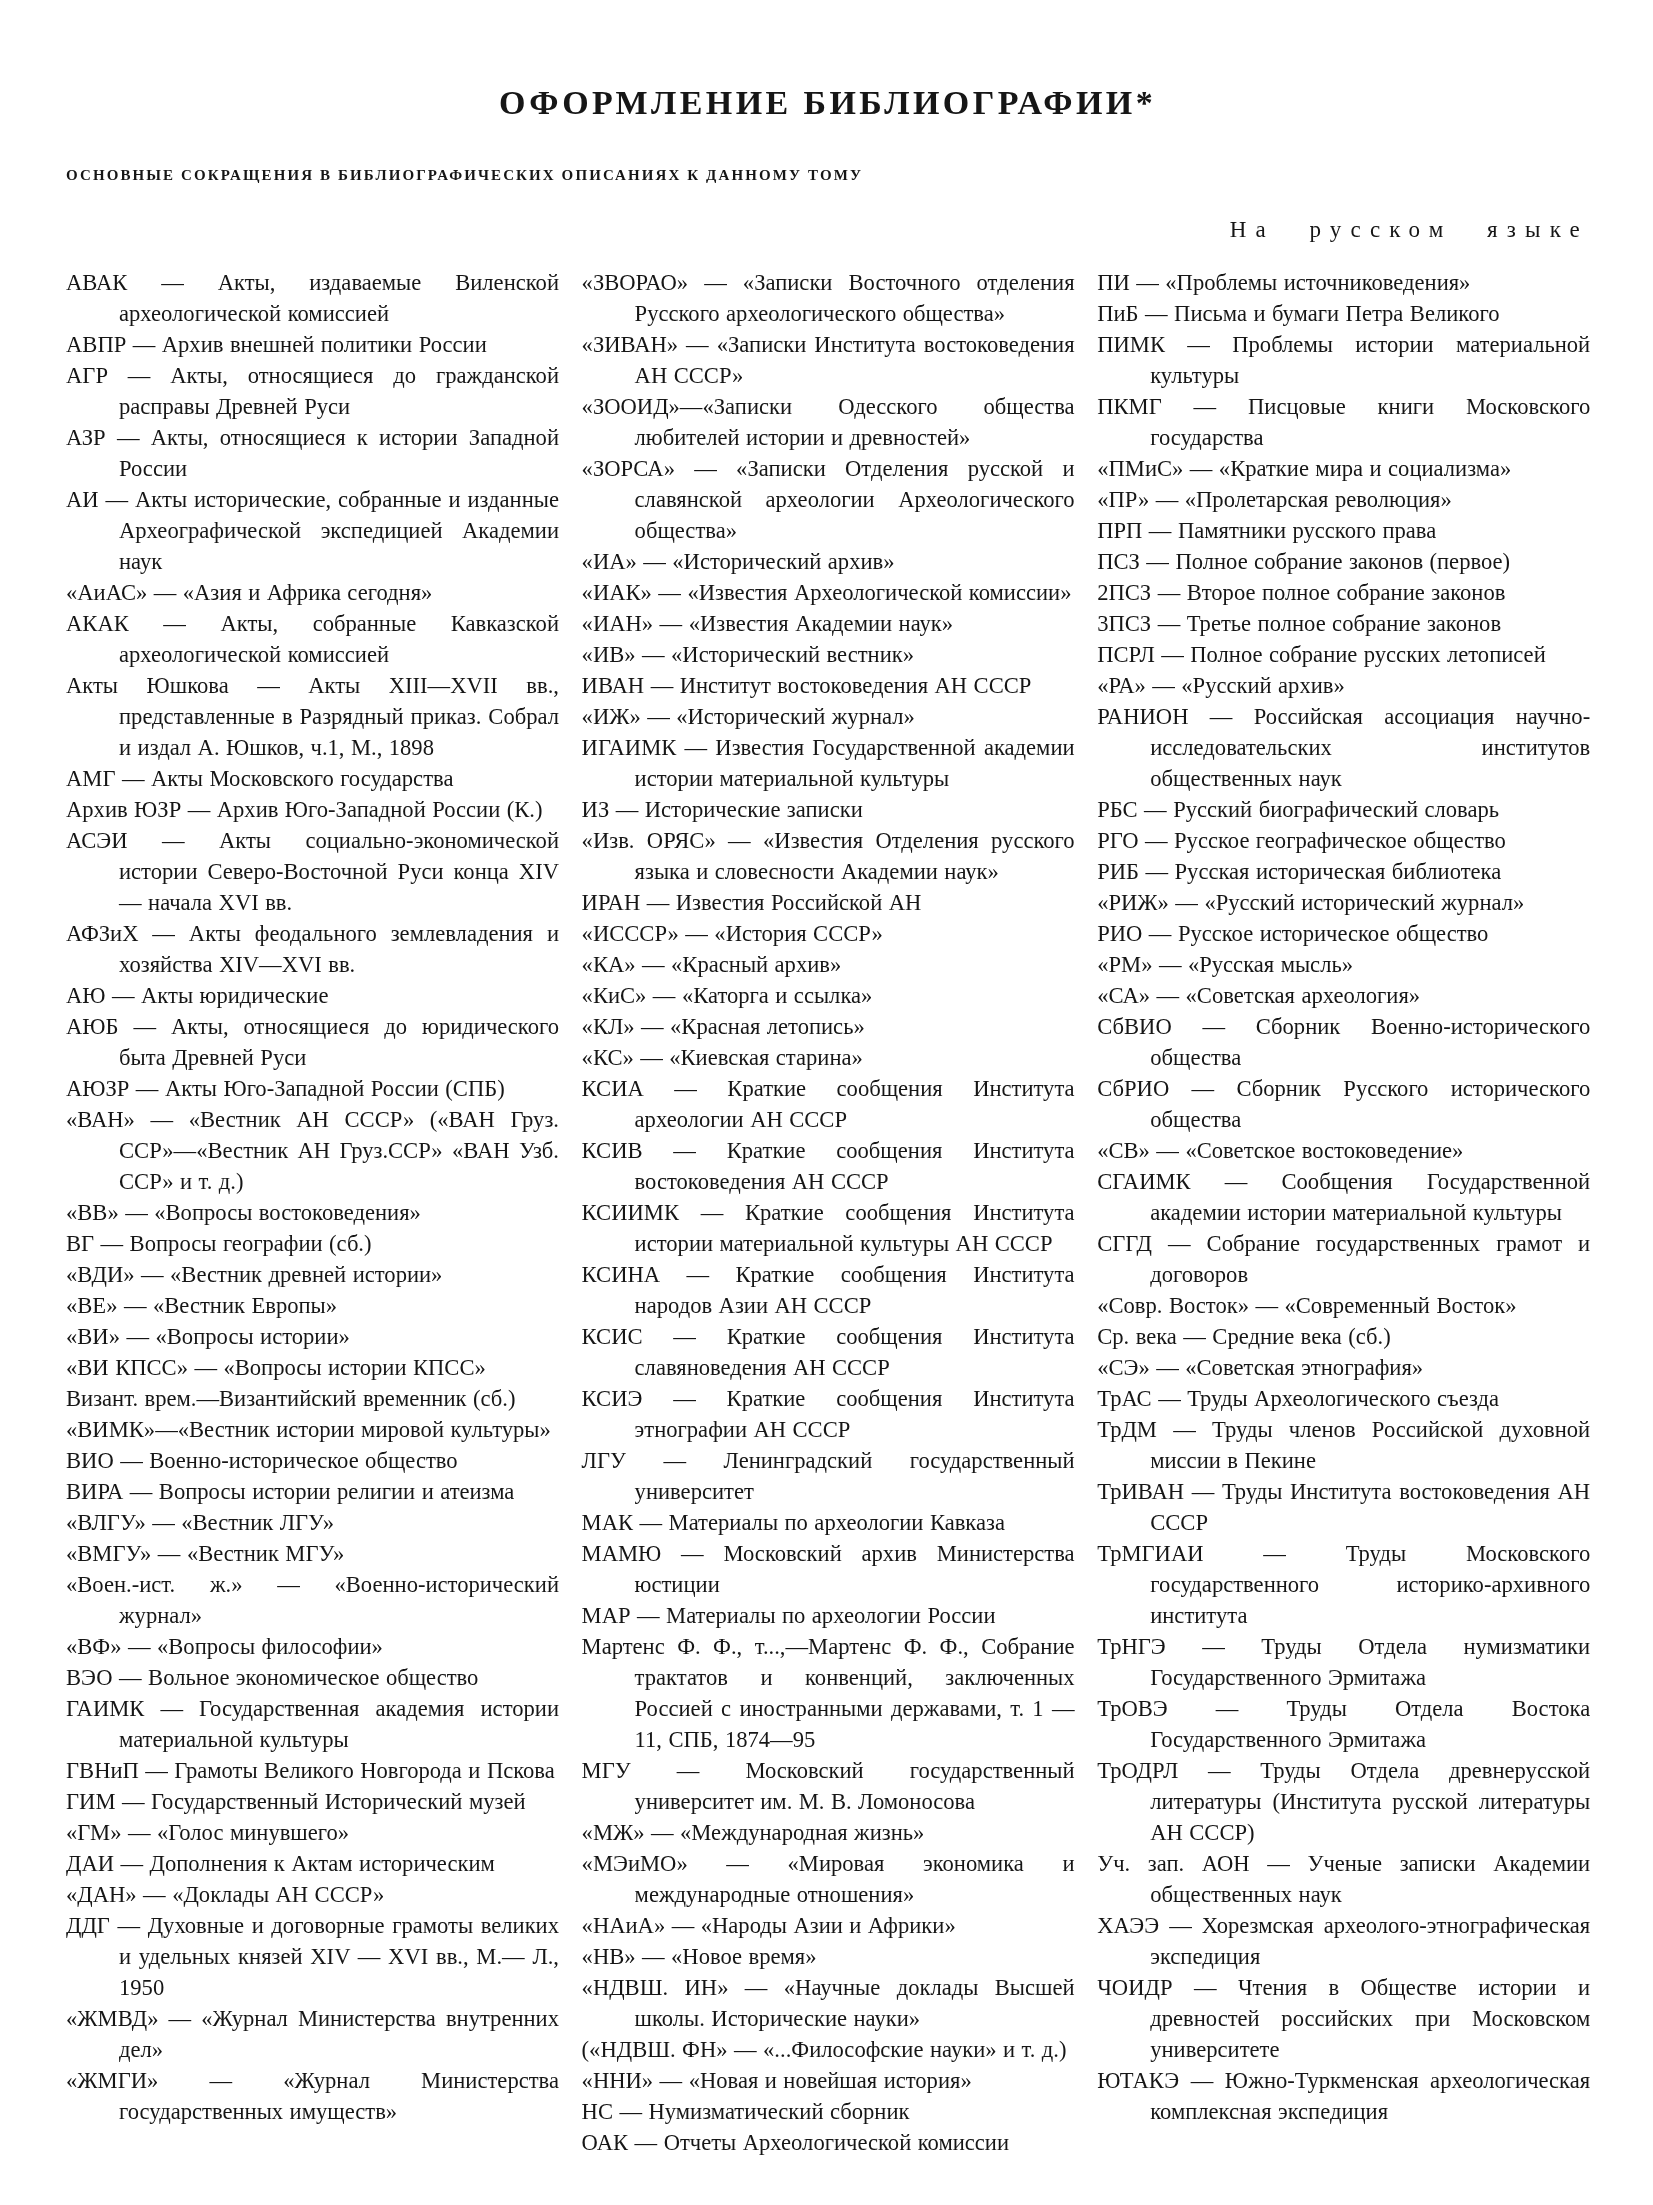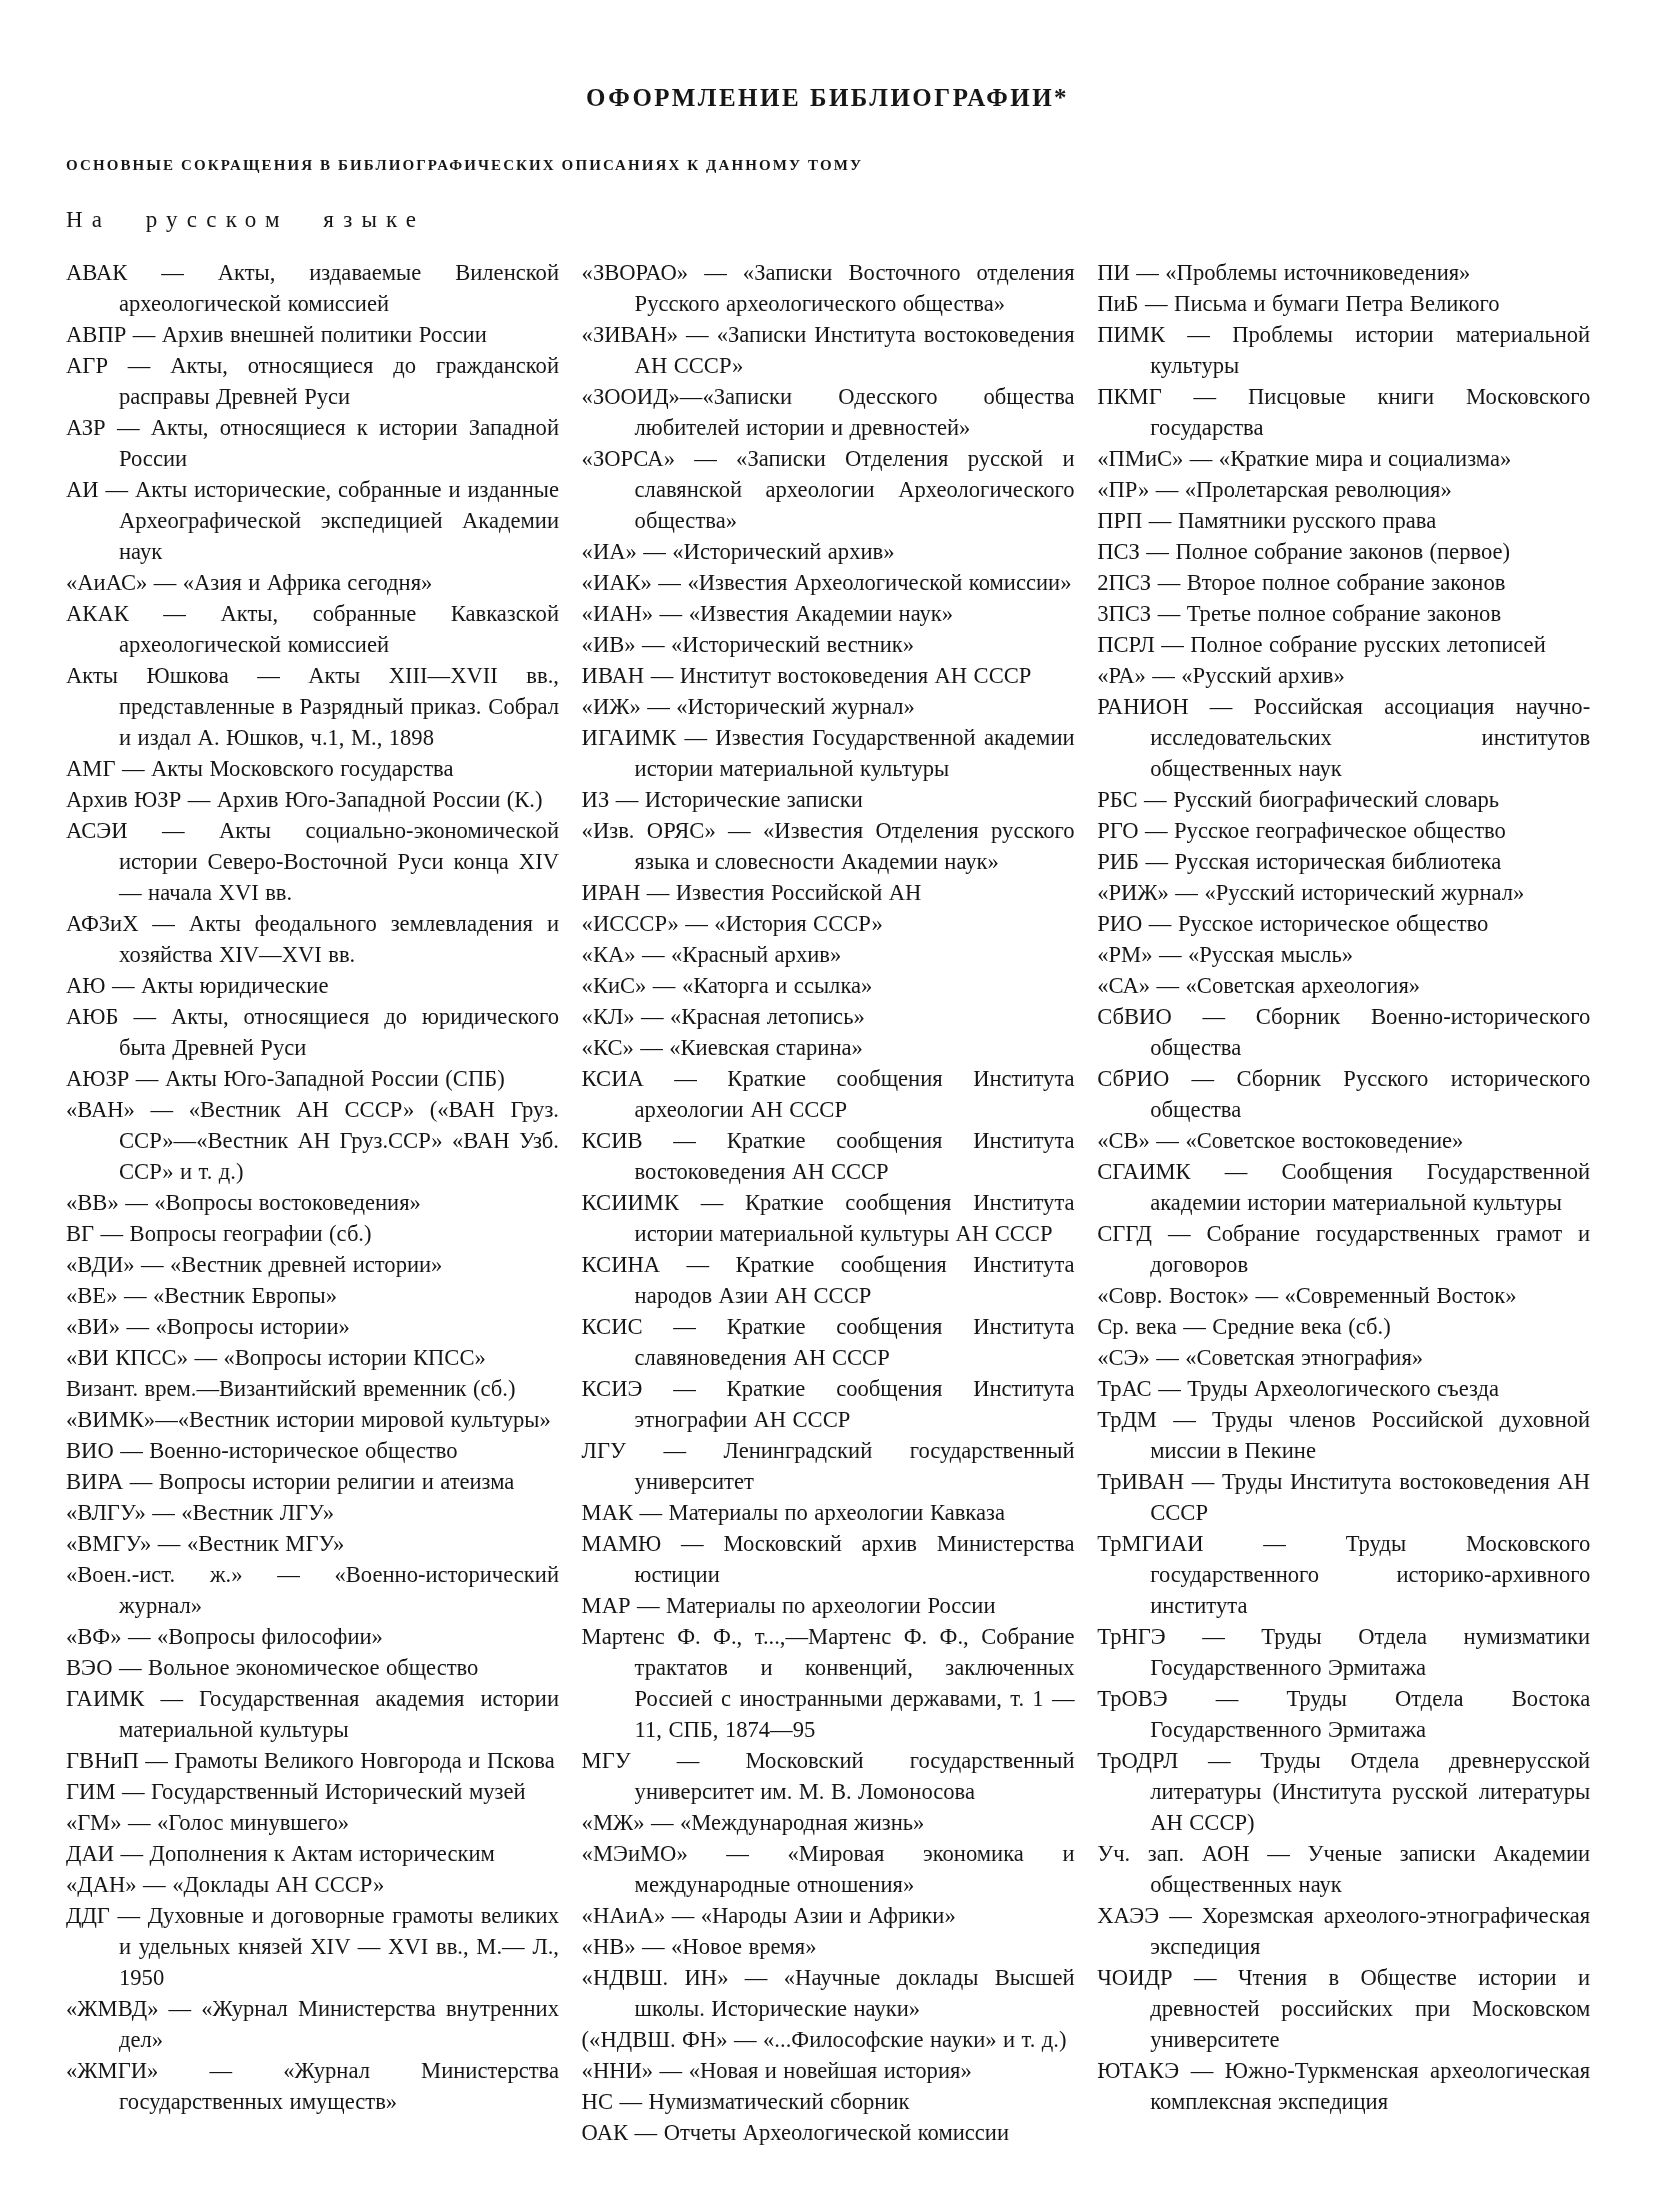--- a/index.html
+++ b/index.html
@@ -9,34 +9,34 @@
     background: #ffffff;
     color: #161616;
     font-family: "Liberation Serif", "DejaVu Serif", serif;
     overflow: hidden;
   }
   .sheet { padding: 84px 65px 0 66px; }
 
   .title {
     margin: 0;
     text-align: center;
-    font-size: 25px;
+    font-size: 34px;
     font-weight: 700;
     letter-spacing: 0.10em;
   }
   .subtitle {
     margin: 45px 0 0 0;
     text-align: left;
     font-size: 15px;
     font-weight: 700;
     letter-spacing: 0.14em;
   }
   .lang-header {
     margin: 33px 0 0 0;
-    text-align: left;
+    text-align: right;
     font-size: 23px;
     font-weight: 400;
     letter-spacing: 0.40em;
     word-spacing: 0.85em;
   }
   .cols {
     display: flex;
     gap: 22.6px;
     margin-top: 24px;
   }

